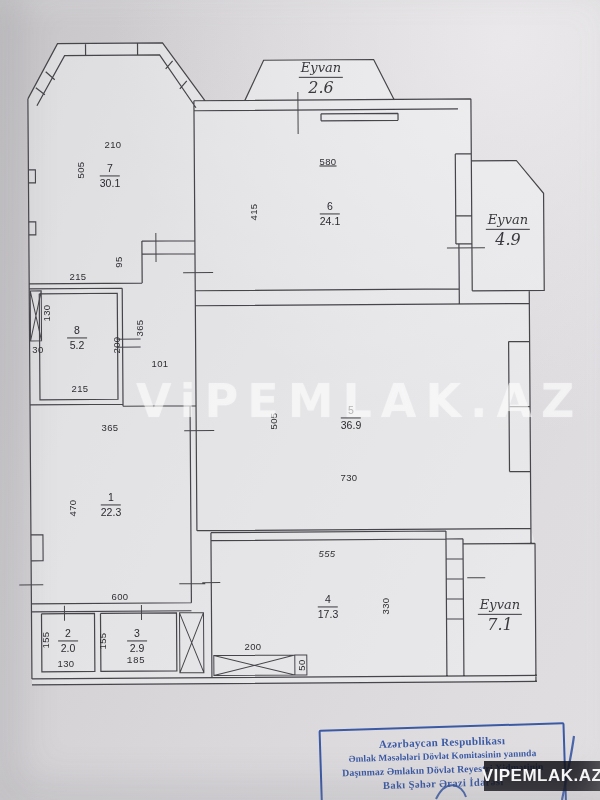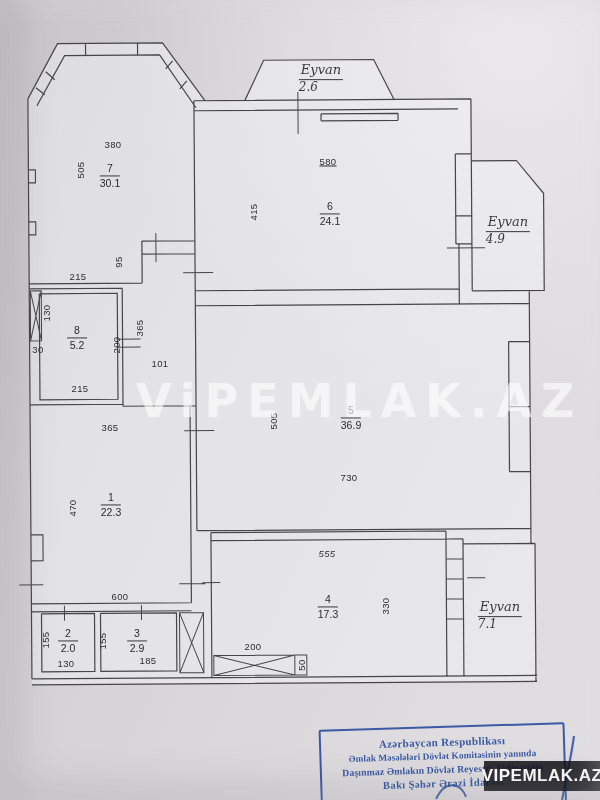--- a/index.html
+++ b/index.html
@@ -16,24 +16,24 @@
   svg.plan{position:absolute;left:0;top:0;}
   
   #labels{position:absolute;inset:0;pointer-events:none;}
   .dim{position:absolute;font-size:9.5px;letter-spacing:.4px;color:#2e2e33;
        transform:translate(-50%,-50%);white-space:nowrap;}
   .dim.rot{transform:translate(-50%,-50%) rotate(-90deg);}
   .room-label{position:absolute;transform:translate(-50%,-50%);text-align:center;
        color:#2b2b30;font-size:10.5px;line-height:1.15;}
   .room-label .num{display:inline-block;border-bottom:1px solid #3a3a3f;padding:0 7px 1px;}
   .room-label .area{padding-top:1px;}
-  .eyvan-label{position:absolute;transform:translate(-50%,-50%);text-align:left;
+  .eyvan-label{position:absolute;transform:translate(-50%,-50%);text-align:center;
        font-family:"DejaVu Serif",serif;font-style:italic;color:#3a393e;font-size:13px;line-height:1.15;}
   .eyvan-label .name{display:inline-block;border-bottom:1px solid #3a393e;padding:0 2px 1px;}
-  .eyvan-label .val{font-size:12px;padding-top:1px;}
+  .eyvan-label .val{font-size:16px;padding-top:1px;}
   
   #watermark{position:absolute;left:136px;top:374px;font-size:46px;font-weight:bold;
        font-family:"DejaVu Sans",sans-serif;letter-spacing:9px;color:rgba(255,255,255,.52);
        white-space:nowrap;text-shadow:0 0 2px rgba(255,255,255,.25);}
   
   #stamp{position:absolute;left:320px;top:726px;width:242px;height:92px;
        border:2.5px solid #2e4fa0;border-radius:2px;transform:rotate(-1.8deg);
        color:#2e4fa0;font-family:"Liberation Serif",serif;font-weight:bold;text-align:center;
        opacity:.92;}
   #stamp .s1{font-size:11px;margin-top:8px;letter-spacing:.3px;}
@@ -118,39 +118,39 @@
       <div class="room-label" style="left: 330px; top: 214px;"><div class="num">6</div><div class="area">24.1</div></div>
       <div class="room-label" style="left: 77px; top: 338px;"><div class="num">8</div><div class="area">5.2</div></div>
       <div class="room-label" style="left: 351px; top: 418px;"><div class="num">5</div><div class="area">36.9</div></div>
       <div class="room-label" style="left: 111px; top: 505px;"><div class="num">1</div><div class="area">22.3</div></div>
       <div class="room-label" style="left: 68px; top: 641px;"><div class="num">2</div><div class="area">2.0</div></div>
       <div class="room-label" style="left: 137px; top: 641px;"><div class="num">3</div><div class="area">2.9</div></div>
       <div class="room-label" style="left: 328px; top: 607px;"><div class="num">4</div><div class="area">17.3</div></div>
       <div class="eyvan-label" style="left: 321px; top: 79px;"><div class="name">Eyvan</div><div class="val">2.6</div></div>
       <div class="eyvan-label" style="left: 508px; top: 231px;"><div class="name">Eyvan</div><div class="val">4.9</div></div>
       <div class="eyvan-label" style="left: 500px; top: 616px;"><div class="name">Eyvan</div><div class="val">7.1</div></div>
-      <div class="dim" style="left: 113px; top: 144px;">380</div>
+      <div class="dim" style="left: 113px; top: 144px;">210</div>
       <div class="dim rot" style="left: 80px; top: 170px;">505</div>
       <div class="dim" style="left: 328px; top: 161px; text-decoration: underline;">580</div>
       <div class="dim rot" style="left: 253px; top: 212px;">415</div>
       <div class="dim" style="left: 78px; top: 276px;">215</div>
       <div class="dim rot" style="left: 118px; top: 262px;">95</div>
       <div class="dim rot" style="left: 46px; top: 313px;">130</div>
       <div class="dim" style="left: 38px; top: 349px;">30</div>
       <div class="dim" style="left: 80px; top: 388px;">215</div>
       <div class="dim rot" style="left: 139px; top: 328px;">365</div>
       <div class="dim rot" style="left: 116px; top: 345px;">200</div>
       <div class="dim" style="left: 160px; top: 363px;">101</div>
       <div class="dim" style="left: 110px; top: 427px;">365</div>
       <div class="dim rot" style="left: 72px; top: 508px;">470</div>
       <div class="dim" style="left: 120px; top: 596px;">600</div>
       <div class="dim rot" style="left: 45px; top: 640px;">155</div>
       <div class="dim" style="left: 66px; top: 663px;">130</div>
       <div class="dim rot" style="left: 102px; top: 641px;">155</div>
-      <div class="dim" style="left: 148px; top: 660px;">185</div>
+      <div class="dim" style="left: 136px; top: 660px; font-family: Liberation Mono, monospace;">185</div>
       <div class="dim rot" style="left: 273px; top: 421px;">505</div>
       <div class="dim" style="left: 349px; top: 477px;">730</div>
       <div class="dim" style="left: 327px; top: 553px; font-style: italic;">555</div>
       <div class="dim rot" style="left: 385px; top: 606px;">330</div>
       <div class="dim" style="left: 253px; top: 646px;">200</div>
       <div class="dim rot" style="left: 301px; top: 665px;">50</div>
     </div>
 
   <div id="watermark">ViPEMLAK.AZ</div>
 

